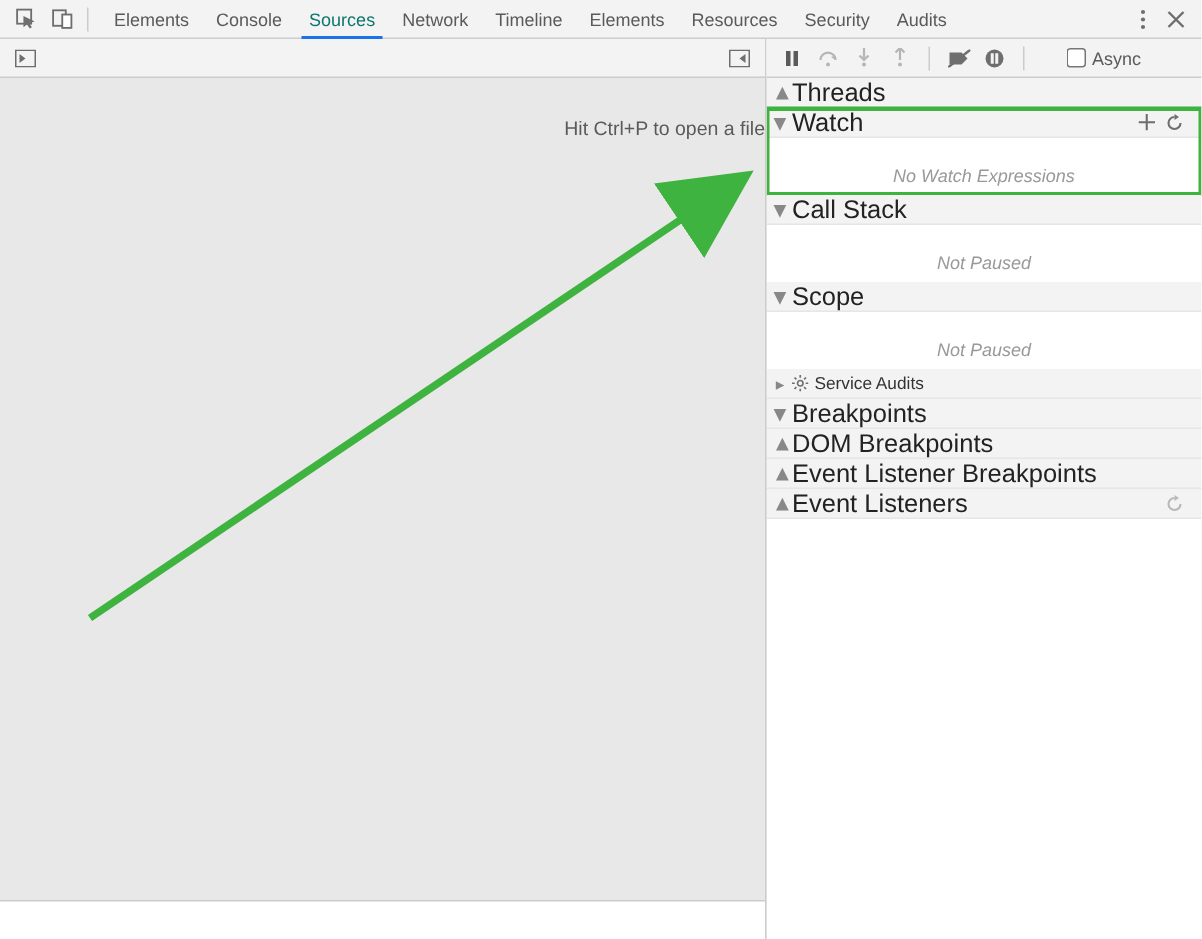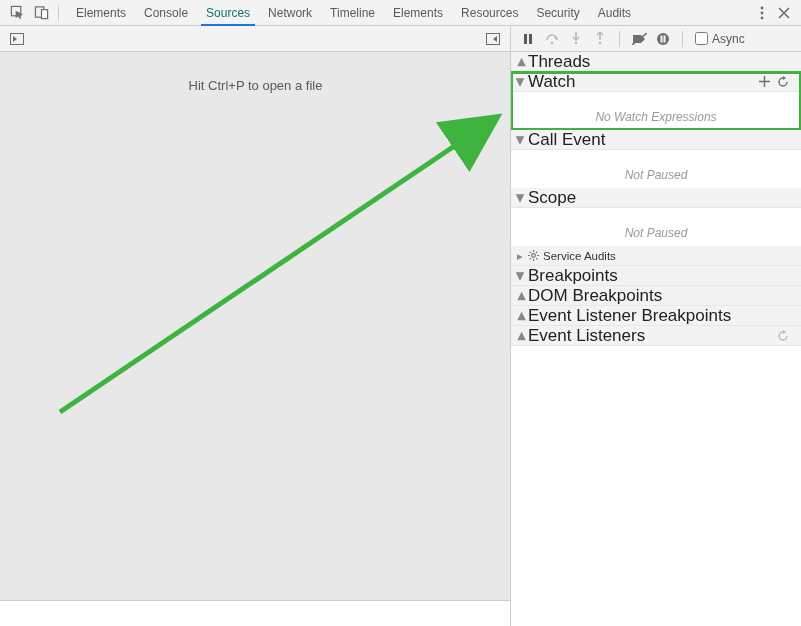--- a/index.html
+++ b/index.html
@@ -14,36 +14,36 @@
   .tab.active::after { content:""; position:absolute; left: 4px; right: 4px; bottom: -1px; height: 2px; background: #1a73e8; }
   .spacer { flex: 1; }
   .toolbar-top .right-icons { display: flex; align-items: center; gap: 0px; }
 
   .second-row { height: 26px; display: flex; align-items: stretch; }
   .second-left { width: 511px; display:flex; align-items:center; justify-content:space-between; padding:0 6px; border-bottom:1px solid #ccc; border-right:1px solid #ccc; background:#f3f3f3; }
   .second-right { flex:1; display:flex; align-items:center; padding:0 6px; border-bottom:1px solid #ccc; background:#f3f3f3; gap:2px; }
 
   .main { display:flex; height: calc(626px - 26px - 26px); }
   .editor { width: 511px; background:#e8e8e8; border-right:1px solid #ccc; position:relative; }
-  .editor-hint { position:absolute; left:1px; right:0; top:26px; text-align:center; color:#5a5a5a; font-size:13px;}
+  .editor-hint { position:absolute; left:1px; right:0; top:26px; text-align:right; color:#5a5a5a; font-size:13px;}
   .editor-full-border { position:absolute; left:0; right:0; bottom:0; top: 548px; background:#fff; border-top:1px solid #ccc;}
   .arrow-overlay { position:absolute; z-index:10; pointer-events:none; }
 
   .sidebar { flex:1; background:#fff; overflow:hidden; display:flex; flex-direction:column; }
   .section-header { height: 20px; display:flex; align-items:center; padding:0 6px 0 4px; background:#f3f3f3; border-bottom:1px solid #e6e6e6; cursor:pointer; font-size:17px; color:#222; }
   .section-header.collapsed .tri { transform: rotate(-90deg); }
   .tri { width:10px; height:10px; display:inline-flex; align-items:center; justify-content:center; margin-right:3px; color:#888; transition:none;}
   .section-header .hdr-spacer { flex:1; }
   .section-body { background:#fff; }
   .empty-msg { text-align:center; font-style:italic; color:#999; padding: 6px 0; font-size:12px;margin-top:12px;}
   .subline { height:20px; display:flex; align-items:center; padding-left:20px; color:#333; background:#f3f3f3; border-bottom:1px solid #e6e6e6; font-size:11.5px;}
   .subline .gear { margin-right:4px; color:#6e6e6e;}
   .watch-highlight { outline: 3px solid #3fb33f; outline-offset: -2px; }
   .section-header .hdr-icon { color:#6e6e6e; width:18px; text-align:center; cursor:pointer; }
-  .chk { display:flex; align-items:center; gap:4px; margin-left:4px; color:#5a5a5a; }
+  .chk { display:flex; align-items:center; gap:4px; margin-left:20px; color:#5a5a5a; }
   .chk input { margin:0; }
 
   svg { display:block; }
 </style>
 </head>
 <body>
 
 <div class="toolbar-top">
   <div class="left-icons">
     <div class="icon-btn">
@@ -192,21 +192,21 @@
             </svg>
         </span>
       </div>
       <div class="section-body">
         <div class="empty-msg">No Watch Expressions</div>
       </div>
     </div>
 
     <div class="section-header">
       <span class="tri">▾</span>
-      <span>Call Event</span>
+      <span>Call Stack</span>
     </div>
     <div class="section-body">
       <div class="empty-msg">Not Paused</div>
     </div>
 
     <div class="section-header">
       <span class="tri">▾</span>
       <span>Scope</span>
     </div>
     <div class="section-body">

